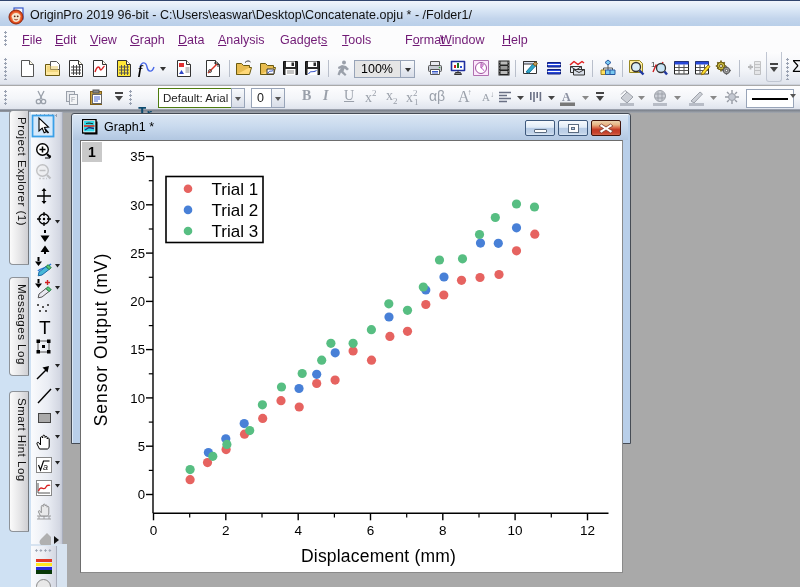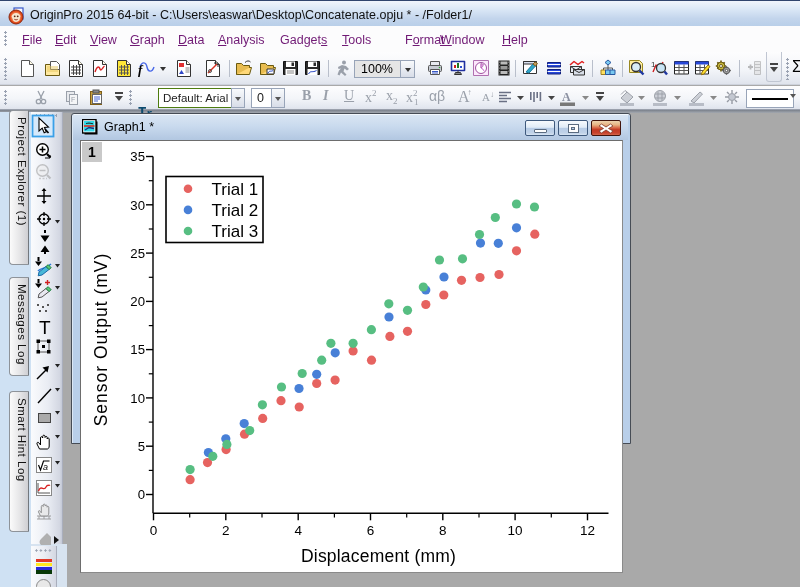--- a/index.html
+++ b/index.html
@@ -44,21 +44,21 @@
 #gtext { left:32px; top:6px; font-size:12.5px; color:#000; }
 .wbtn { position:absolute; top:6px; width:30px; height:16px; border:1px solid #3f5a7d; border-radius:2px;
   background:linear-gradient(#f7fafd 0%, #e1ecf7 45%, #b7cce6 52%, #c0d2e8 85%, #d8e5f3 100%); }
 #btnclose { background:linear-gradient(#ecd2ae 0%, #e7b383 28%, #d96a4a 48%, #c23a24 62%, #c8432e 85%, #d3664a 100%); border:1px solid #41140c; }
 #gcontent { left:8px; top:26px; width:543px; height:433px; background:#fff; border:1px solid #6d6d6d; border-right:1px solid #8a8a8a; border-bottom:1px solid #8a8a8a; }
 #layerbtn { left:1px; top:1px; width:20px; height:20px; background:#c9c9c9; color:#000; font-weight:bold; font-size:14px; text-align:center; line-height:20px; }
 </style>
 </head>
 <body>
   <div class="abs" id="titlebar"></div>
-  <div class="abs" id="titletext">OriginPro 2015 64-bit - C:\Users\easwar\Desktop\Concatenate.opju * - /Folder1/</div>
+  <div class="abs" id="titletext">OriginPro 2019 96-bit - C:\Users\easwar\Desktop\Concatenate.opju * - /Folder1/</div>
   <svg class="abs" style="left:8px; top:7px;" width="18" height="18" viewBox="0 0 18 18">
     <rect x="6" y="1" width="9" height="11" fill="#f8f8ff" stroke="#3858c8" stroke-width="1.2"></rect>
     <circle cx="8" cy="10" r="7" fill="#e04818" stroke="#8a2810" stroke-width="1"></circle>
     <circle cx="8" cy="10" r="5.4" fill="#ee7040"></circle>
     <path d="M3.5 9.5 a4.8 4.8 0 0 1 9 -0.5 l-1.2 4.5 a4.5 4.5 0 0 1 -6 0.3 z" fill="#f7e7cf"></path>
     <circle cx="6.7" cy="9.3" r="0.9" fill="#5a2818"></circle>
     <circle cx="9.7" cy="9.3" r="0.9" fill="#5a2818"></circle>
     <path d="M6.3 12.3 q1.7 1.2 3.4 0.1" stroke="#903020" stroke-width="0.9" fill="none"></path>
   </svg>
   <div class="abs" id="menubar"></div>

